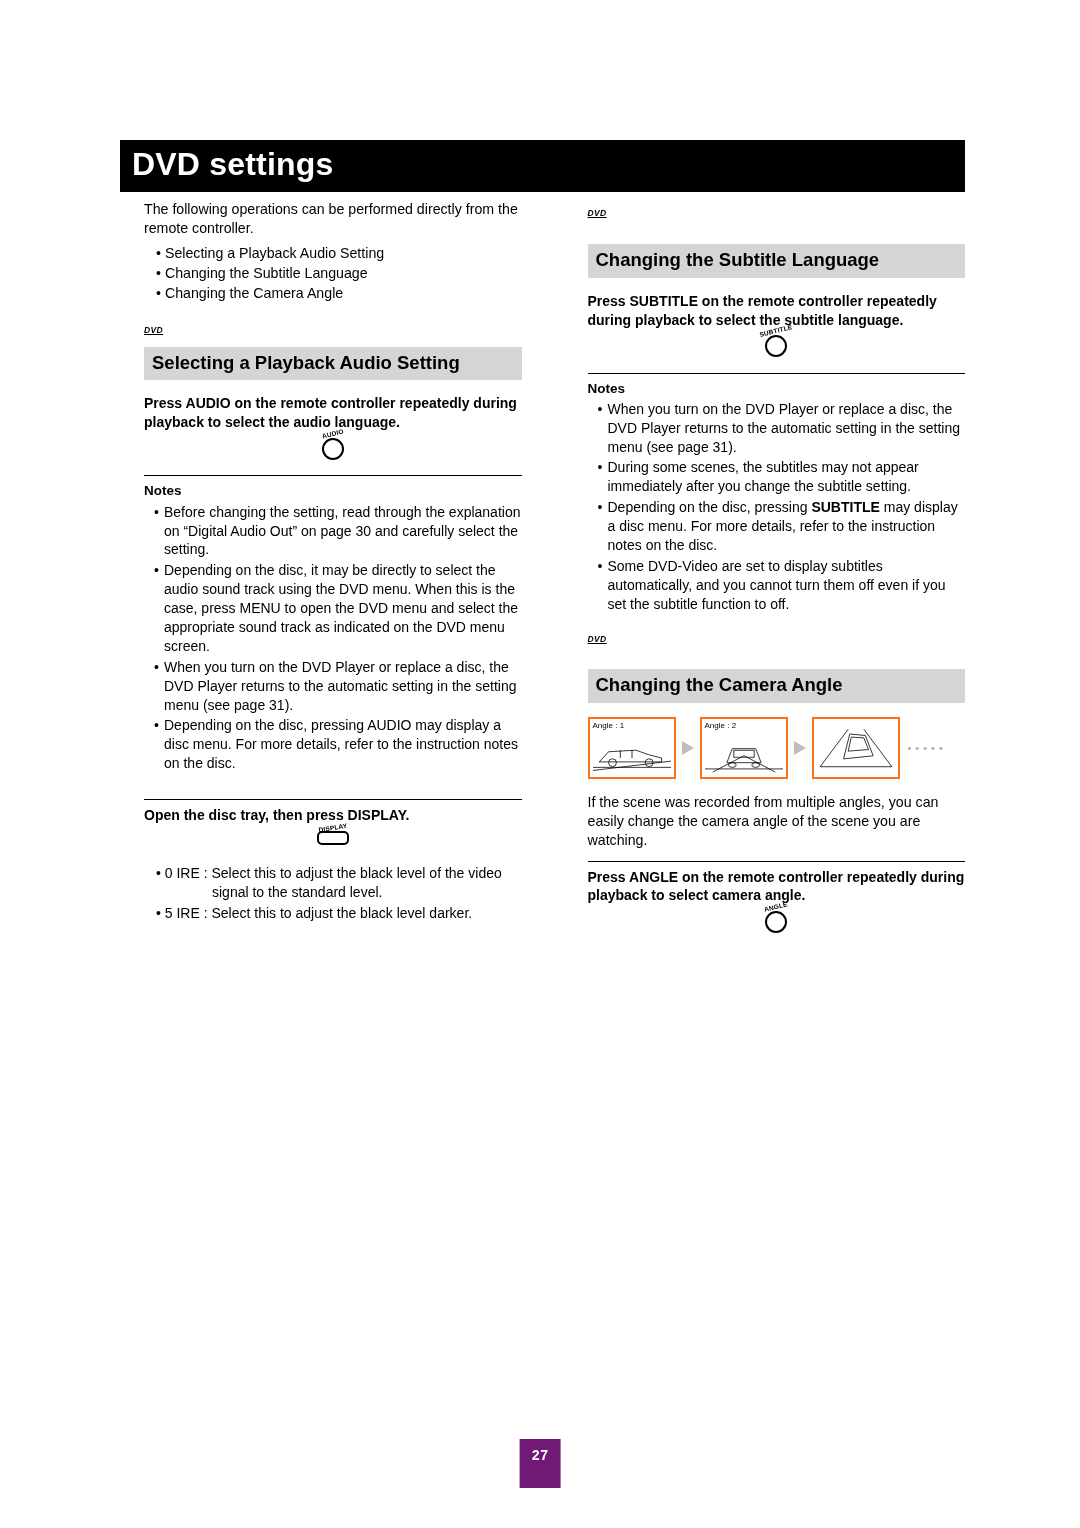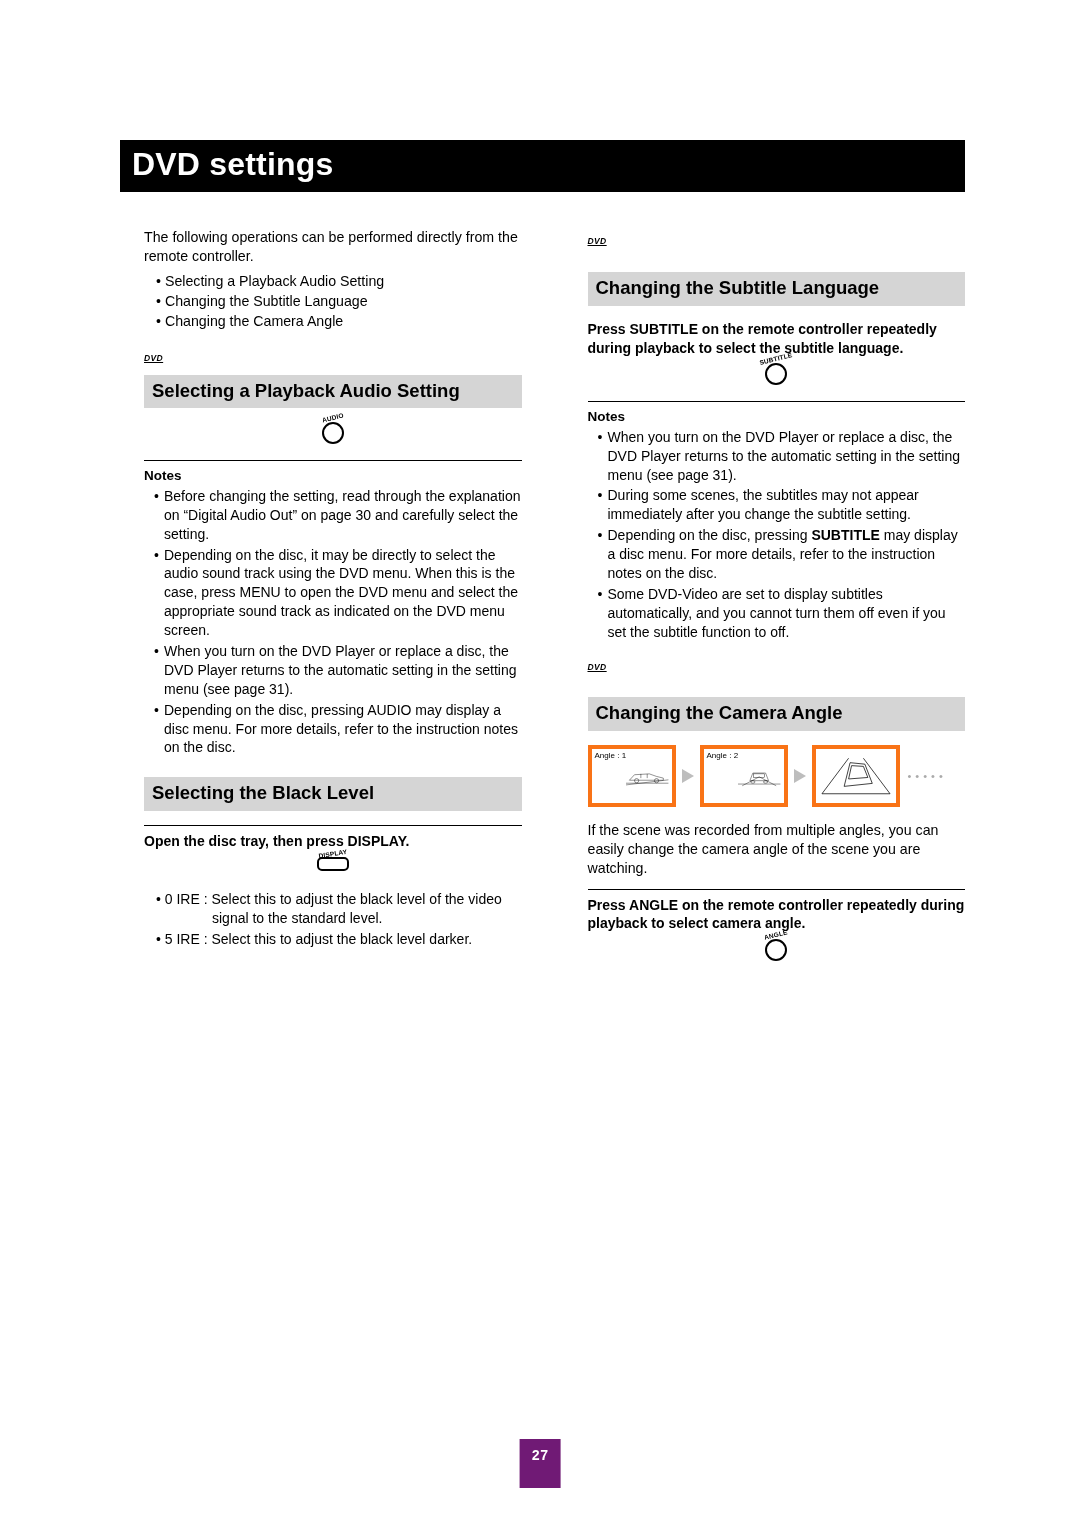--- a/index.html
+++ b/index.html
@@ -13,21 +13,21 @@
     color: #000;
     padding: 140px 115px 0 120px;
     position: relative;
   }
   .banner {
     background: #000;
     color: #fff;
     font-size: 32px;
     font-weight: bold;
     padding: 3px 12px 6px;
-    margin-bottom: 36px;
+    margin-bottom: 8px;
     letter-spacing: 0.2px;
   }
   .columns {
     display: flex;
     gap: 42px;
   }
   .col { flex: 1; min-width: 0; margin-left: 24px; }
   .intro { margin-bottom: 5px; font-size: 14.2px; }
   ul.bul { list-style: none; padding-left: 12px; margin-bottom: 14px; }
   ul.bul li::before { content: "• "; }
@@ -85,21 +85,21 @@
     transform: translateX(-50%) rotate(-9deg);
   }
   hr.sep { border: none; border-top: 1px solid #000; margin: 10px 0 6px; }
   .notes-head { font-weight: bold; font-size: 13.5px; margin: 2px 0 2px; }
   ul.notes { list-style: none; padding-left: 10px; }
   ul.notes li { position: relative; padding-left: 10px; margin-bottom: 2px; font-size: 14px; }
   ul.notes li::before { content: "•"; position: absolute; left: 0; }
   .ire { padding-left: 12px; }
   .ire div { font-size: 14px; margin-bottom: 2px; text-indent: -56px; padding-left: 56px; }
   .cam-row { display:flex; align-items:center; gap:6px; margin: 8px 0 14px; }
-  .frame { width: 88px; height: 62px; border: 4px solid #f97316; padding: 2px 3px; display:flex; flex-direction:row; }
+  .frame { width: 88px; height: 62px; border: 2px solid #f97316; padding: 2px 3px; display:flex; flex-direction:column; }
   .frame .flabel { font-size: 8px; margin-bottom: 1px; }
   .car-svg { flex: 1; }
   .arrow { display:inline-block; width:0; height:0; border-top:7px solid transparent; border-bottom:7px solid transparent; border-left:12px solid #bdbdbd; }
   .dots { color:#aaa; letter-spacing: 4px; font-size: 11px; margin-left:2px;}
   .pagefoot {
     position: absolute;
     bottom: 40px;
     left: 50%;
     transform: translateX(-50%);
     background: #701a75;
@@ -122,36 +122,36 @@
     <div class="intro">The following operations can be performed directly from the remote controller.</div>
     <ul class="bul">
       <li>Selecting a Playback Audio Setting</li>
       <li>Changing the Subtitle Language</li>
       <li>Changing the Camera Angle</li>
     </ul>
 
     <div class="dvd-badge">DVD</div>
 
     <div class="section-head">Selecting a Playback Audio Setting</div>
+    <div class="instr">Press AUDIO on the remote controller repeatedly during playback to select the audio language.</div>
     <div class="btn-row">
       <span class="round-btn">
         <span class="btn-label">AUDIO</span>
       </span>
     </div>
     <hr class="sep">
     <div class="notes-head">Notes</div>
     <ul class="notes">
       <li>Before changing the setting, read through the explanation on “Digital Audio Out” on page 30 and carefully select the setting.</li>
       <li>Depending on the disc, it may be directly to select the audio sound track using the DVD menu. When this is the case, press MENU to open the DVD menu and select the appropriate sound track as indicated on the DVD menu screen.</li>
       <li>When you turn on the DVD Player or replace a disc, the DVD Player returns to the automatic setting in the setting menu (see page 31).</li>
       <li>Depending on the disc, pressing AUDIO may display a disc menu. For more details, refer to the instruction notes on the disc.</li>
     </ul>
 
     <div style="height:14px;"></div>
-    <div class="section-head">Selecting the Black Level</div>
     <hr class="sep">
     <div class="instr">Open the disc tray, then press DISPLAY.</div>
     <div class="btn-row">
       <span class="rect-btn">
         <span class="btn-label">DISPLAY</span>
       </span>
     </div>
     <div style="height:10px;"></div>
     <div class="ire">
       <div>• 0 IRE : Select this to adjust the black level of the video signal to the standard level.</div>

